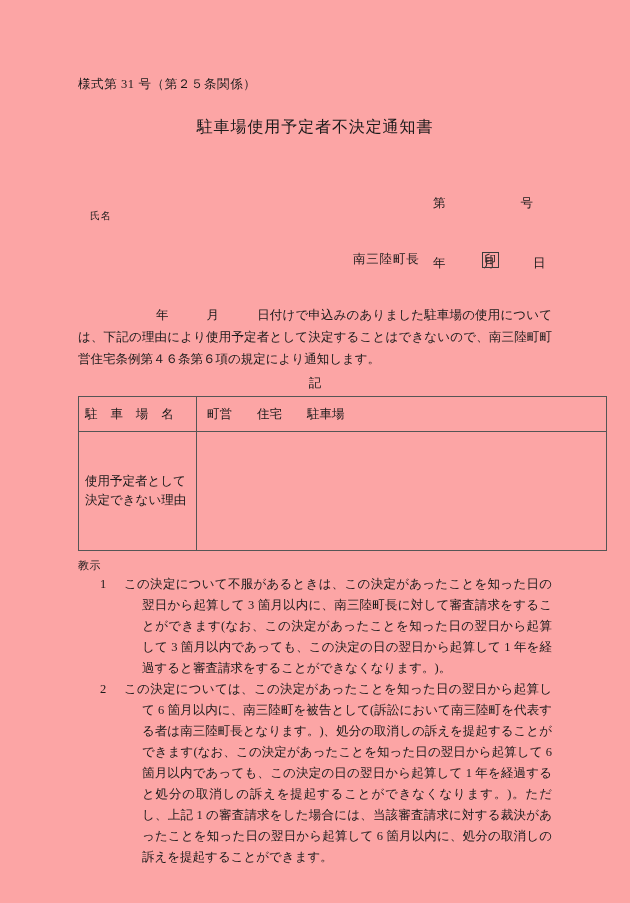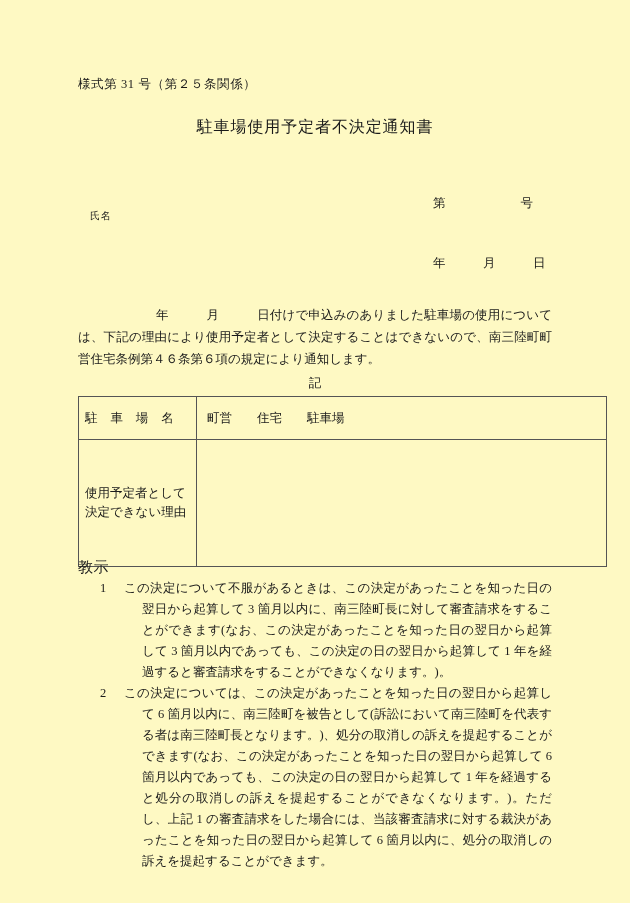--- a/index.html
+++ b/index.html
@@ -9,21 +9,21 @@
     background: #ffffff;
   }
   body {
     font-family: "Liberation Serif", "DejaVu Serif", serif;
     color: #1a1a1a;
   }
   .page {
     position: relative;
     width: 630px;
     height: 903px;
-    background: #fef9c3;
+    background: #fca5a5;
     overflow: hidden;
     box-sizing: border-box;
   }
   .content {
     position: absolute;
     left: 78px;
     top: 0;
     width: 474px;
   }
 
@@ -135,40 +135,40 @@
     font-size: 12.5px;
     vertical-align: middle;
     padding: 0;
   }
   .tbl .lbl {
     width: 105px;
     padding: 4px 6px;
     line-height: 19px;
   }
   .tbl .val {
-    padding: 8px 10px;
+    padding: 0 10px;
     line-height: 19px;
   }
   .row-head .lbl,
   .row-head .val { height: 26px; }
   .row-reason .lbl,
   .row-reason .val { height: 110px; }
   .lbl-spread { letter-spacing: 0.2px; white-space: pre; }
   .val-spread { white-space: pre; }
   .lbl-two { white-space: pre-line; line-height: 19px; }
 
   
   .notice {
     position: absolute;
     left: 0;
     top: 558px;
     width: 474px;
   }
   .notice-title {
-    font-size: 15px;
+    font-size: 11px;
     letter-spacing: 0.6px;
     margin: 0 0 1px 0;
     padding-left: 0;
   }
   .notice-list {
     list-style: none;
     margin: 0;
     padding: 0;
   }
   .notice-item {
@@ -201,20 +201,24 @@
     <div class="doc-title">駐車場使用予定者不決定通知書</div>
 
     <div class="meta-block">
       <div class="meta-line">第　　　　　　号</div>
       <div class="meta-line">年　　　月　　　日</div>
     </div>
 
     <div class="addressee">氏名</div>
 
     <div class="issuer">
+      <div class="issuer-name-row">
+        <span class="issuer-name">南三陸町長</span>
+        <span class="seal-box">印</span>
+      </div>
     </div>
 
     <div class="body-para">年　　　月　　　日付けで申込みのありました駐車場の使用については、下記の理由により使用予定者として決定することはできないので、南三陸町町営住宅条例第４６条第６項の規定により通知します。</div>
 
     <div class="ki">記</div>
 
     <table class="tbl">
       <tbody>
         <tr class="row-head">
           <td class="lbl">

